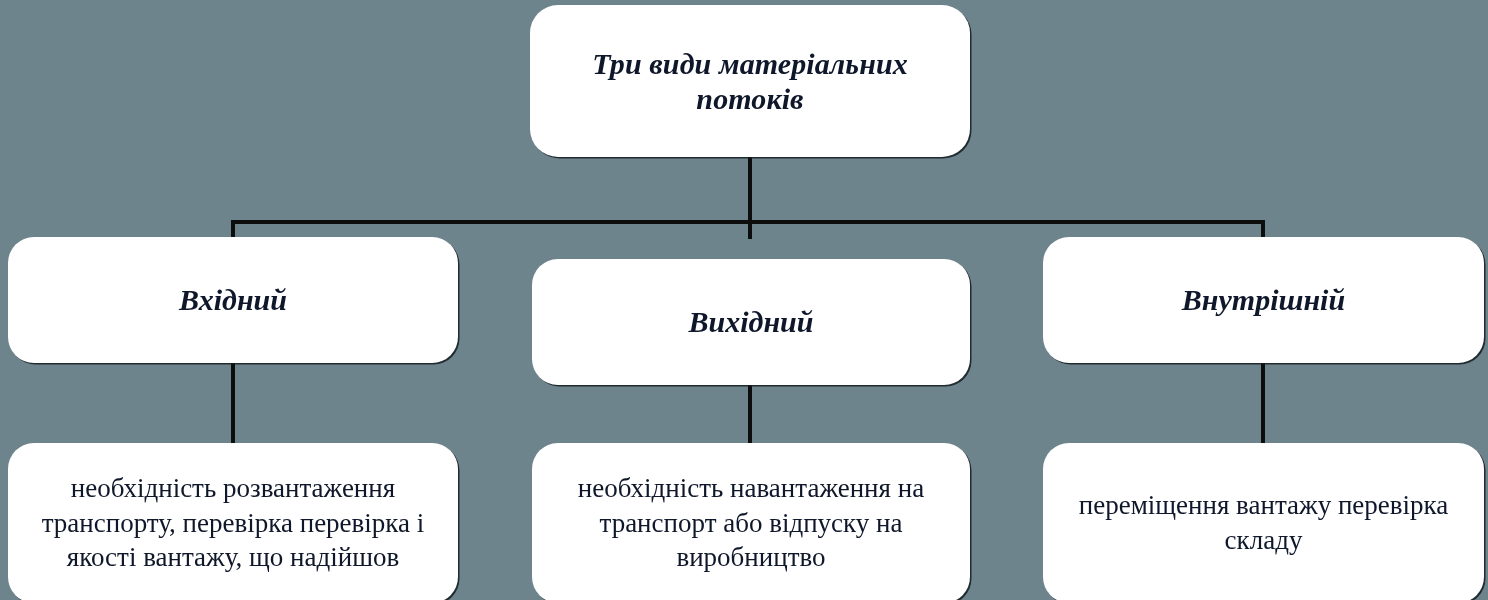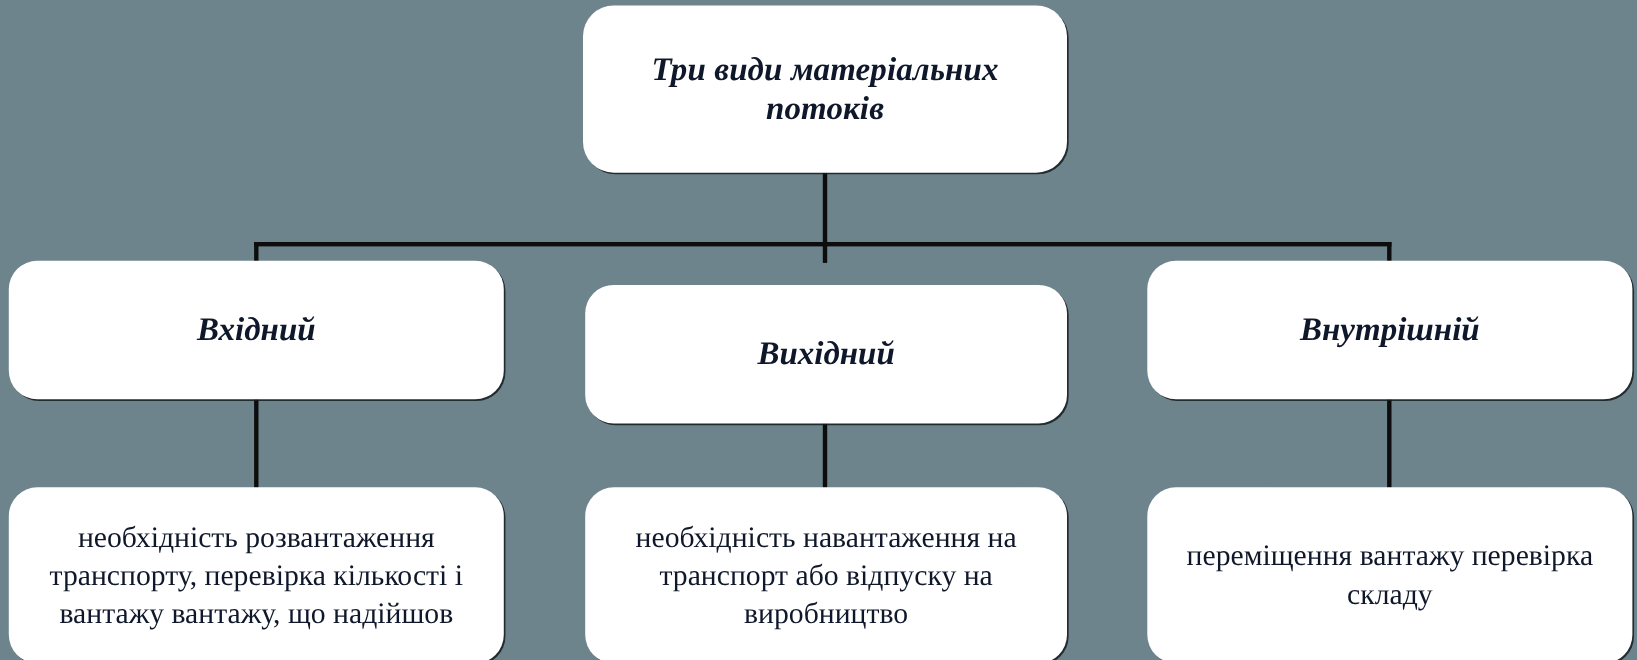--- a/index.html
+++ b/index.html
@@ -132,21 +132,21 @@
     <span class="node-title">Вхідний</span>
   </div>
   <div class="node mid m1">
     <span class="node-title">Вихідний</span>
   </div>
   <div class="node mid m2">
     <span class="node-title">Внутрішній</span>
   </div>
 
   <div class="node leaf l0">
-    <span class="node-title">необхідність розвантаження транспорту, перевірка кількості і вантажу вантажу, що надійшов</span>
+    <span class="node-title">необхідність розвантаження транспорту, перевірка перевірка і якості вантажу, що надійшов</span>
   </div>
   <div class="node leaf l1">
     <span class="node-title">необхідність навантаження на транспорт або відпуску на виробництво</span>
   </div>
   <div class="node leaf l2">
     <span class="node-title">переміщення вантажу перевірка складу</span>
   </div>
 
 </div>
 

